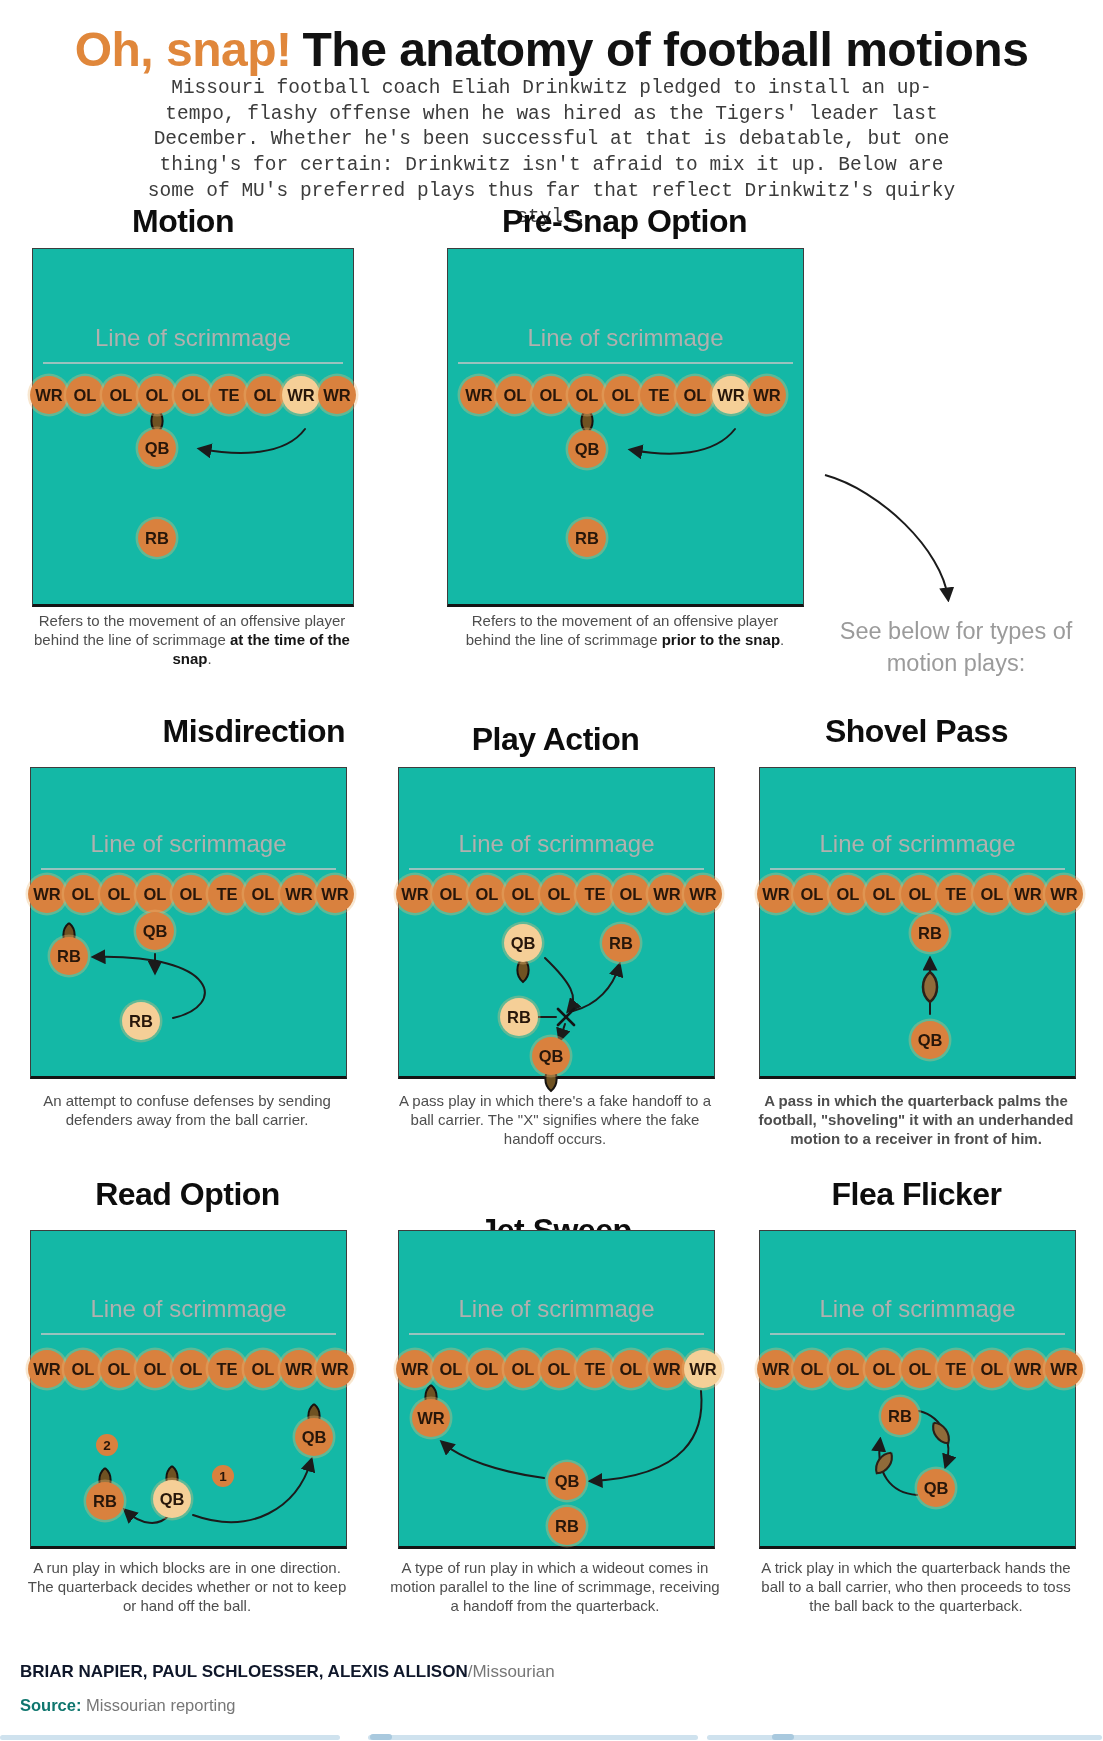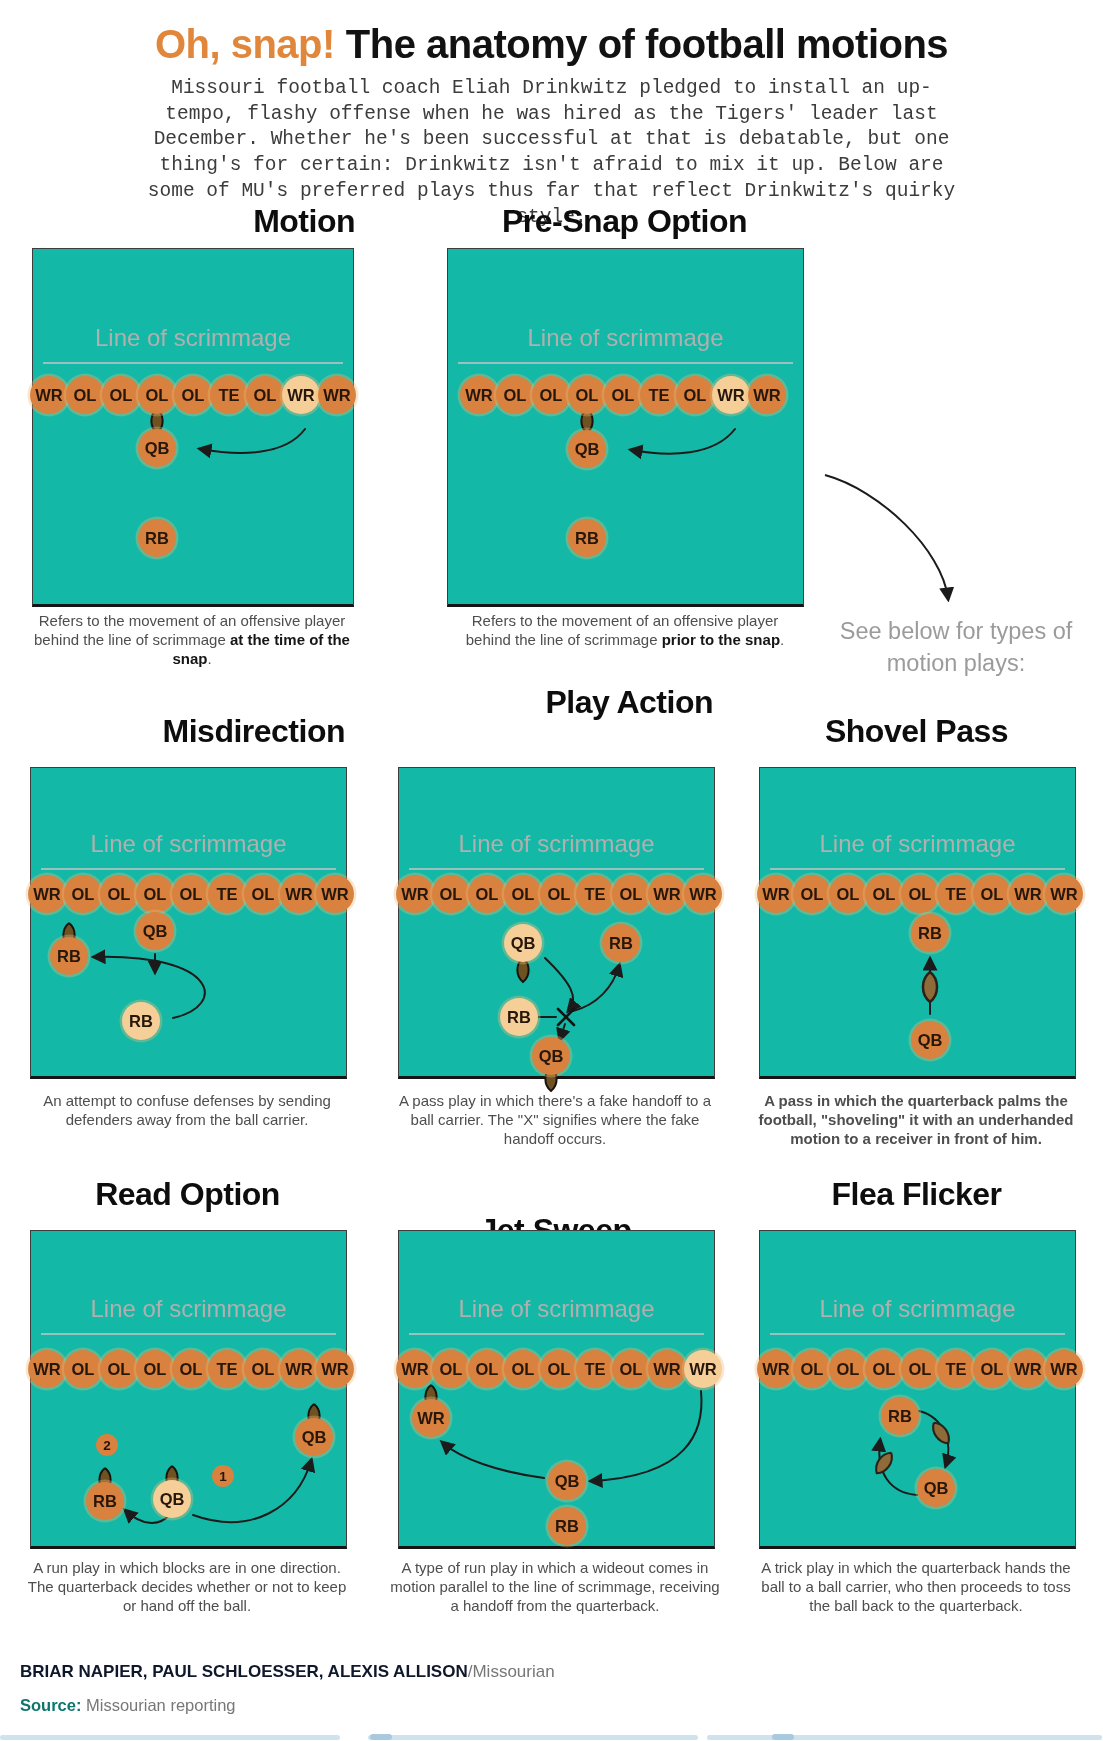--- a/index.html
+++ b/index.html
@@ -2,21 +2,21 @@
 <html><head>
 <meta charset="utf-8">
 <style>
   html,body{margin:0;padding:0}
   body{
     width:1103px;height:1741px;position:relative;background:#ffffff;
     font-family:"Liberation Sans",sans-serif;overflow:hidden;
   }
   .main-title{
     position:absolute;top:22px;left:0;width:1103px;text-align:center;
-    font-size:40px;font-weight:800;color:#121212;letter-spacing:-0.5px;
+    font-size:48px;font-weight:800;color:#121212;letter-spacing:-0.5px;
   }
   .main-title .accent{color:#E0873B;margin-right:11px}
   .intro{
     position:absolute;top:76px;left:146px;width:811px;text-align:center;
     font-size:19.5px;line-height:1.32;color:#3c3c3c;font-family:Liberation Mono, monospace;
   }
   .play-h{
     position:absolute;text-align:center;font-size:32px;font-weight:800;
     color:#0d0d0d;letter-spacing:-0.5px;height:40px;
   }
@@ -47,21 +47,21 @@
 </head>
 <body>
 
 <div class="main-title">
   <span class="accent">Oh, snap!</span><span>The anatomy of football motions</span>
 </div>
 
 <div class="intro">Missouri football coach Eliah Drinkwitz pledged to install an up-tempo, flashy offense when he was hired as the Tigers' leader last December. Whether he's been successful at that is debatable, but one thing's for certain: Drinkwitz isn't afraid to mix it up. Below are some of MU's preferred plays thus far that reflect Drinkwitz's quirky style.</div>
 
 <div id="plays-container">
-    <div class="play-h" style="left: 35px; top: 203px; width: 320px; text-align: right;">Motion</div>
+    <div class="play-h" style="left: 23px; top: 203px; width: 320px;">Motion</div>
     <div class="play-box" style="left: 32px; top: 248px; width: 320px; height: 355px;">
       <svg width="320" height="355">
         <defs>
           <marker id="ah-motion" viewBox="0 0 10 10" refX="7" refY="5" markerWidth="7.5" markerHeight="7.5" orient="auto-start-reverse">
             <path d="M0,0 L10,5 L0,10 z" fill="#1b1b1b"></path>
           </marker>
         </defs>
         <text x="160" y="97" text-anchor="middle" class="los-text">Line of scrimmage</text>
         <line x1="10" y1="114" x2="310" y2="114" stroke="#c6c6c6" stroke-width="1.5"></line>
         <path d="M272,180 C252,207 206,207 168,200" fill="none" stroke="#1b1b1b" stroke-width="2" stroke-linecap="round" marker-end="url(#ah-motion)"></path>
@@ -263,21 +263,21 @@
           <text x="38" y="194" text-anchor="middle" class="player-label">RB</text>
         </g>
         <g>
           <circle cx="110" cy="253" r="21.5" fill="rgba(235,185,120,0.35)"></circle>
           <circle cx="110" cy="253" r="19" fill="#F5CF97"></circle>
           <text x="110" y="259" text-anchor="middle" class="player-label">RB</text>
         </g>
       </svg>
     </div>
     <div class="caption" style="left: 22px; top: 1091px; width: 330px;"><span>An attempt to confuse defenses by sending defenders away from the ball carrier.</span></div>
-    <div class="play-h" style="left: 398px; top: 684px; width: 315px; text-align: right;">Play Action</div>
+    <div class="play-h" style="left: 398px; top: 721px; width: 315px;">Play Action</div>
     <div class="play-box" style="left: 398px; top: 767px; width: 315px; height: 308px;">
       <svg width="315" height="308">
         <defs>
           <marker id="ah-playaction" viewBox="0 0 10 10" refX="7" refY="5" markerWidth="7.5" markerHeight="7.5" orient="auto-start-reverse">
             <path d="M0,0 L10,5 L0,10 z" fill="#1b1b1b"></path>
           </marker>
         </defs>
         <text x="157.5" y="84" text-anchor="middle" class="los-text">Line of scrimmage</text>
         <line x1="10" y1="101" x2="305" y2="101" stroke="#c6c6c6" stroke-width="1.5"></line>
         <path d="M138,249 L157,249" fill="none" stroke="#1b1b1b" stroke-width="2" stroke-linecap="round"></path>

